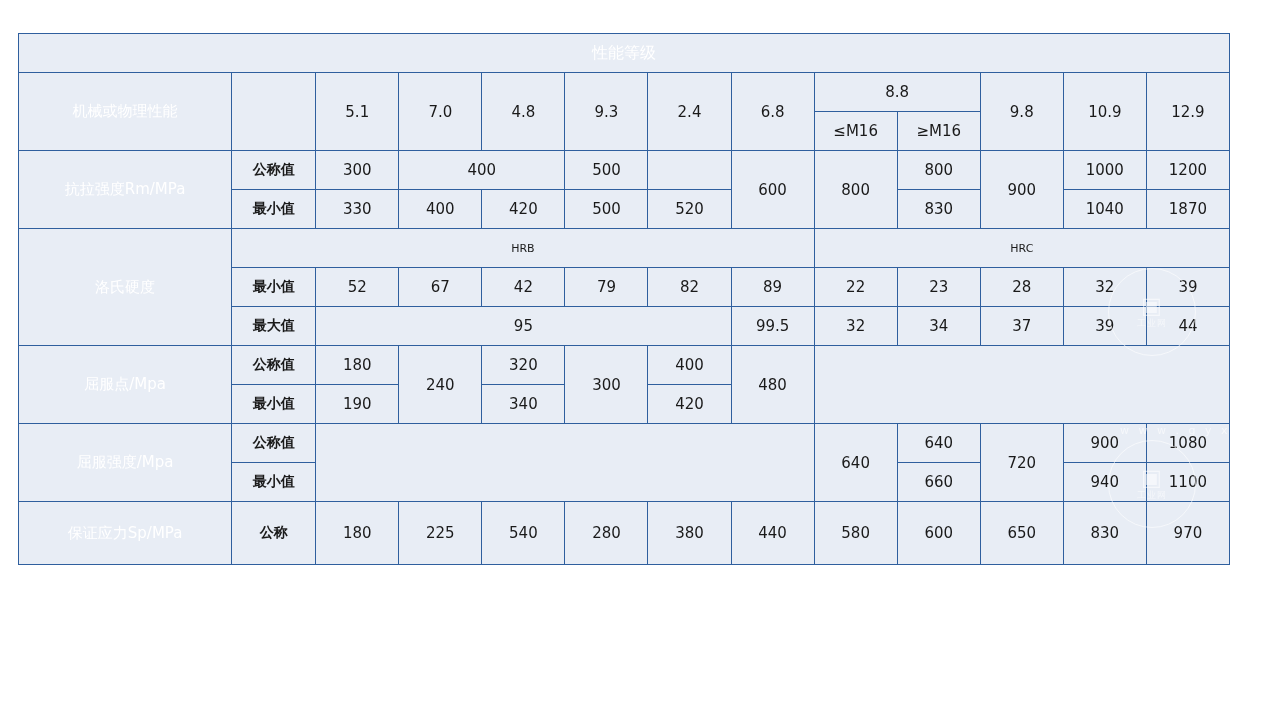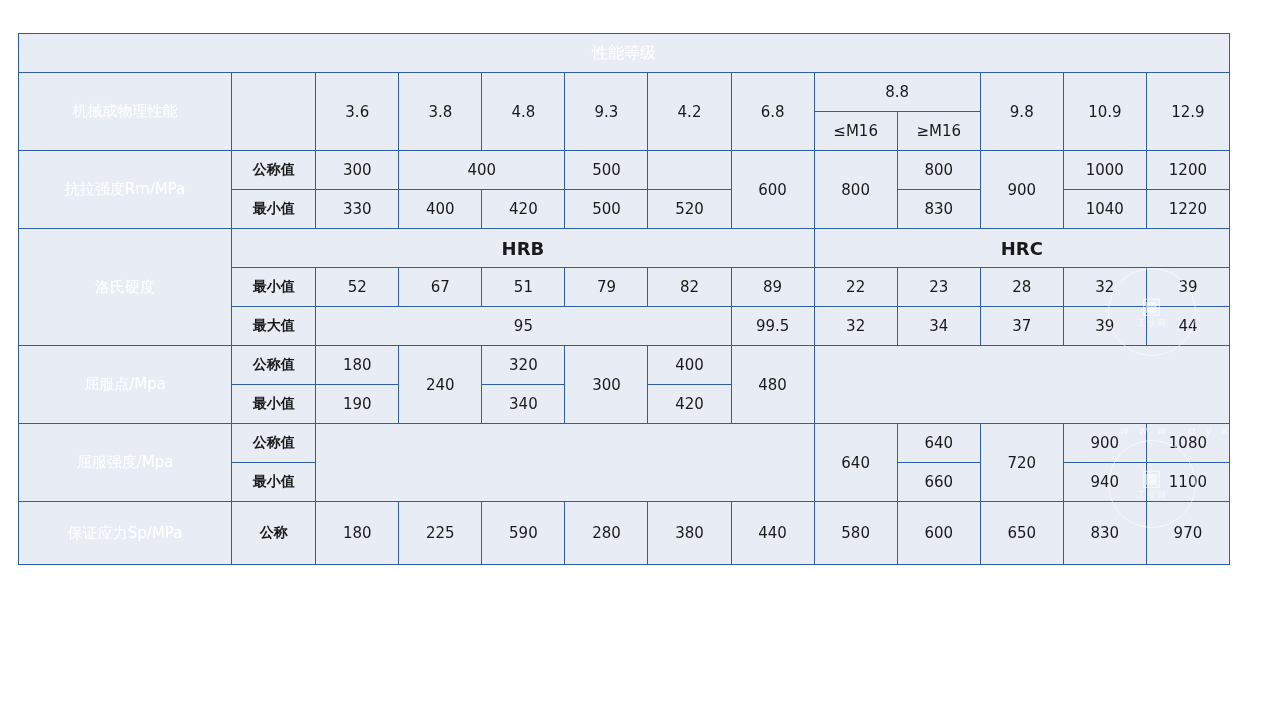--- a/index.html
+++ b/index.html
@@ -90,22 +90,21 @@
   td.grade {
     background: #dce5f1;
     font-size: 15px;
     margin-left: 17px;
   }
   td.blank {
     background: #e8edf5;
   }
   td.subhead {
     background: #dce5f1;
-    font-size: 18px;
-    font-weight: bold;
+    font-size: 11px;
   }
 </style>
 </head>
 <body>
 
 <div class="watermark" id="wm1">
   <span class="wm-glyph">▣</span>
   <span class="wm-text">工业网</span>
 </div>
 <div class="watermark" id="wm2">
@@ -133,25 +132,25 @@
   </colgroup>
 
   <tbody>
         <tr>
     <td class="hdr-main" colspan="13">性能等级</td>
   </tr>
 
   <tr>
     <td class="rowhdr" rowspan="2">机械或物理性能</td>
     <td class="grade" rowspan="2"></td>
-    <td class="grade" rowspan="2">3.6</td>
-    <td class="grade" rowspan="2">3.8</td>
+    <td class="grade" rowspan="2">5.1</td>
+    <td class="grade" rowspan="2">7.0</td>
     <td class="grade" rowspan="2">4.8</td>
     <td class="grade" rowspan="2">9.3</td>
-    <td class="grade" rowspan="2">4.2</td>
+    <td class="grade" rowspan="2">2.4</td>
     <td class="grade" rowspan="2">6.8</td>
     <td class="grade" colspan="2">8.8</td>
     <td class="grade" rowspan="2">9.8</td>
     <td class="grade" rowspan="2">10.9</td>
     <td class="grade" rowspan="2">12.9</td>
   </tr>
   <tr>
     <td class="grade">≤M16</td>
     <td class="grade">≥M16</td>
   </tr>
@@ -172,33 +171,33 @@
   </tr>
   <tr>
     <td class="sublabel">最小值</td>
     <td>330</td>
     <td>400</td>
     <td>420</td>
     <td>500</td>
     <td>520</td>
     <td>830</td>
     <td>1040</td>
-    <td>1220</td>
+    <td>1870</td>
   </tr>
 
   <tr>
     <td class="rowhdr" rowspan="3">洛氏硬度</td>
     <td class="subhead" colspan="7">HRB</td>
     <td class="subhead" colspan="5">HRC</td>
   </tr>
   <tr>
     <td class="sublabel">最小值</td>
     <td>52</td>
     <td>67</td>
-    <td>51</td>
+    <td>42</td>
     <td>79</td>
     <td>82</td>
     <td>89</td>
     <td>22</td>
     <td>23</td>
     <td>28</td>
     <td>32</td>
     <td>39</td>
   </tr>
   <tr>
@@ -245,21 +244,21 @@
     <td>660</td>
     <td>940</td>
     <td>1100</td>
   </tr>
 
   <tr>
     <td class="rowhdr" style="height:62px">保证应力Sp/MPa</td>
     <td class="sublabel">公称</td>
     <td>180</td>
     <td>225</td>
-    <td>590</td>
+    <td>540</td>
     <td>280</td>
     <td>380</td>
     <td>440</td>
     <td>580</td>
     <td>600</td>
     <td>650</td>
     <td>830</td>
     <td>970</td>
   </tr>
 </tbody>

